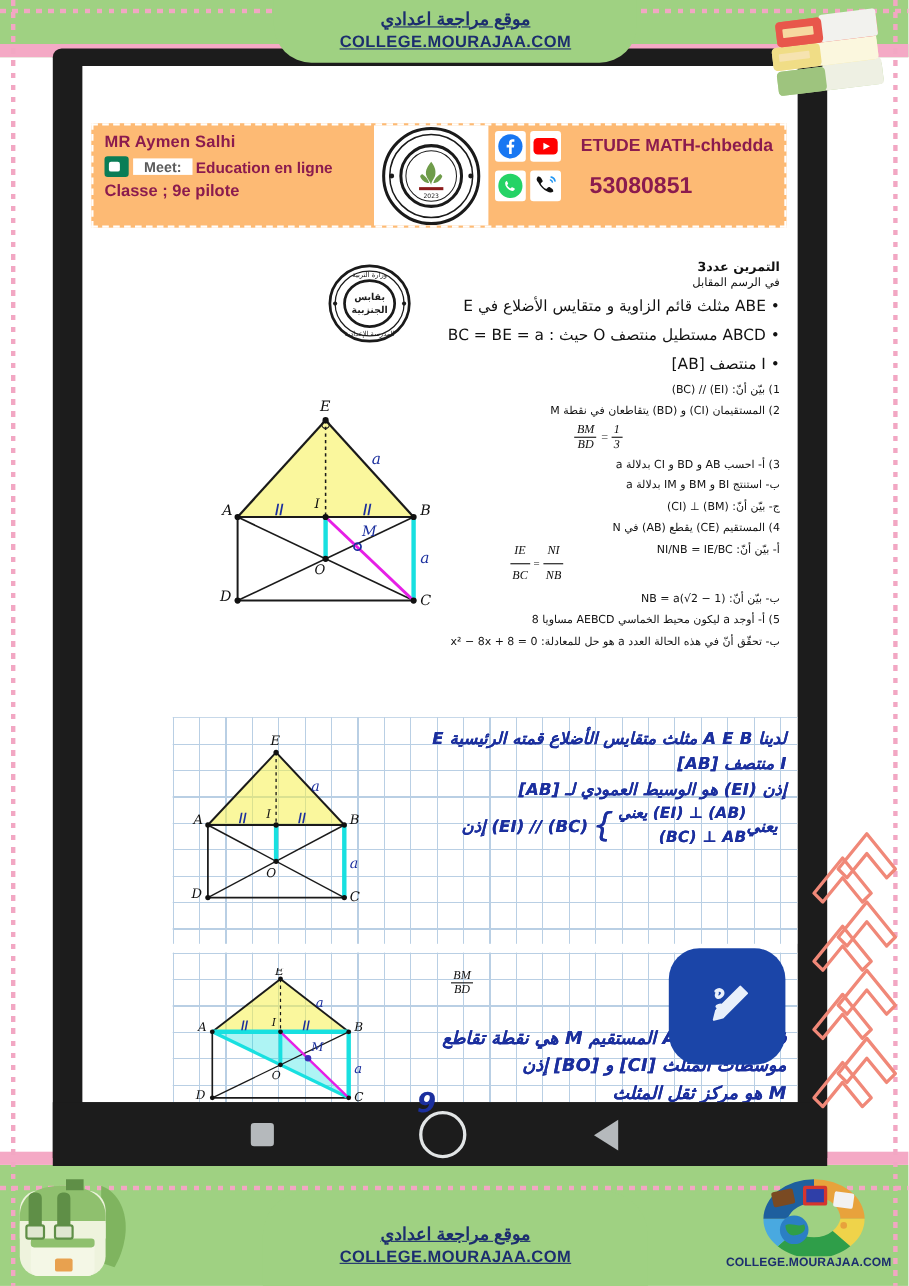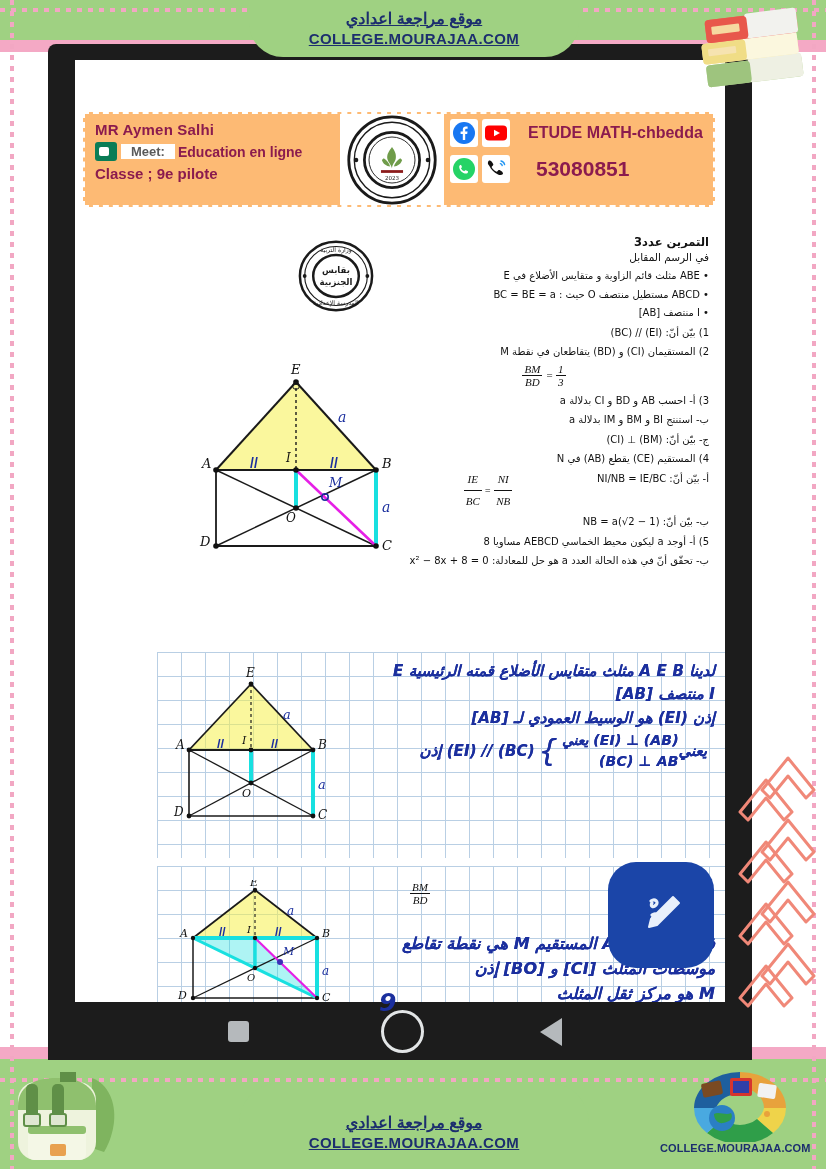--- a/index.html
+++ b/index.html
@@ -142,21 +142,21 @@
   }
 
   
   .exo {
     position: absolute; right: 16px; top: 175px; width: 330px;
     direction: rtl; text-align: right; color: #111;
     font-family: "DejaVu Sans", sans-serif;
   }
   .exo-title { font-size: 11.5px; font-weight: bold; margin-bottom: 2px; }
   .exo-sub   { font-size: 10.5px; margin-bottom: 4px; }
-  .exo-li    { font-size: 10px; line-height: 1.85; }
+  .exo-li    { font-size: 14px; line-height: 1.85; }
   .exo-q     { font-size: 10px; line-height: 1.95; }
   .exo-c     { text-align: center; font-size: 11px; margin: 1px 0 3px 0; direction: ltr; }
   .mi { font-family: "Liberation Serif", serif; font-style: italic; }
   .mfrac {
     display: inline-block; vertical-align: middle; text-align: center;
     font-family: "Liberation Serif", serif; font-style: italic; font-size: 11px;
   }
   .mfrac .num { border-bottom: 1px solid #111; padding: 0 2px; display: block; }
   .mfrac .den { padding: 0 2px; display: block; }
 

